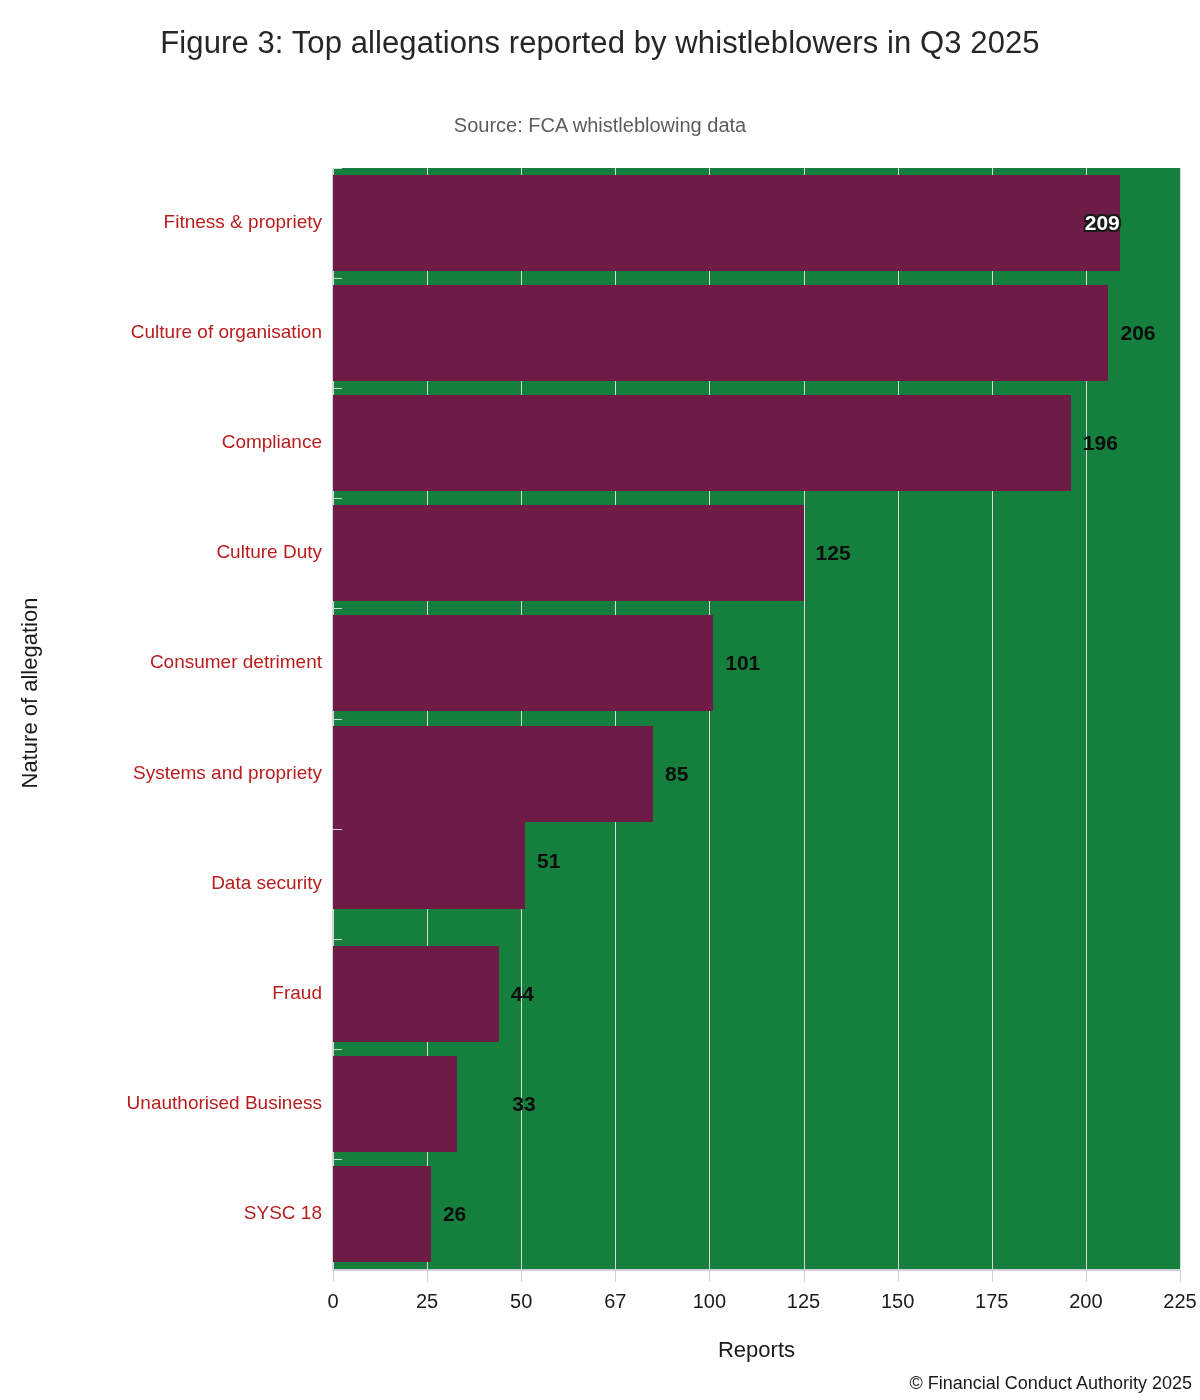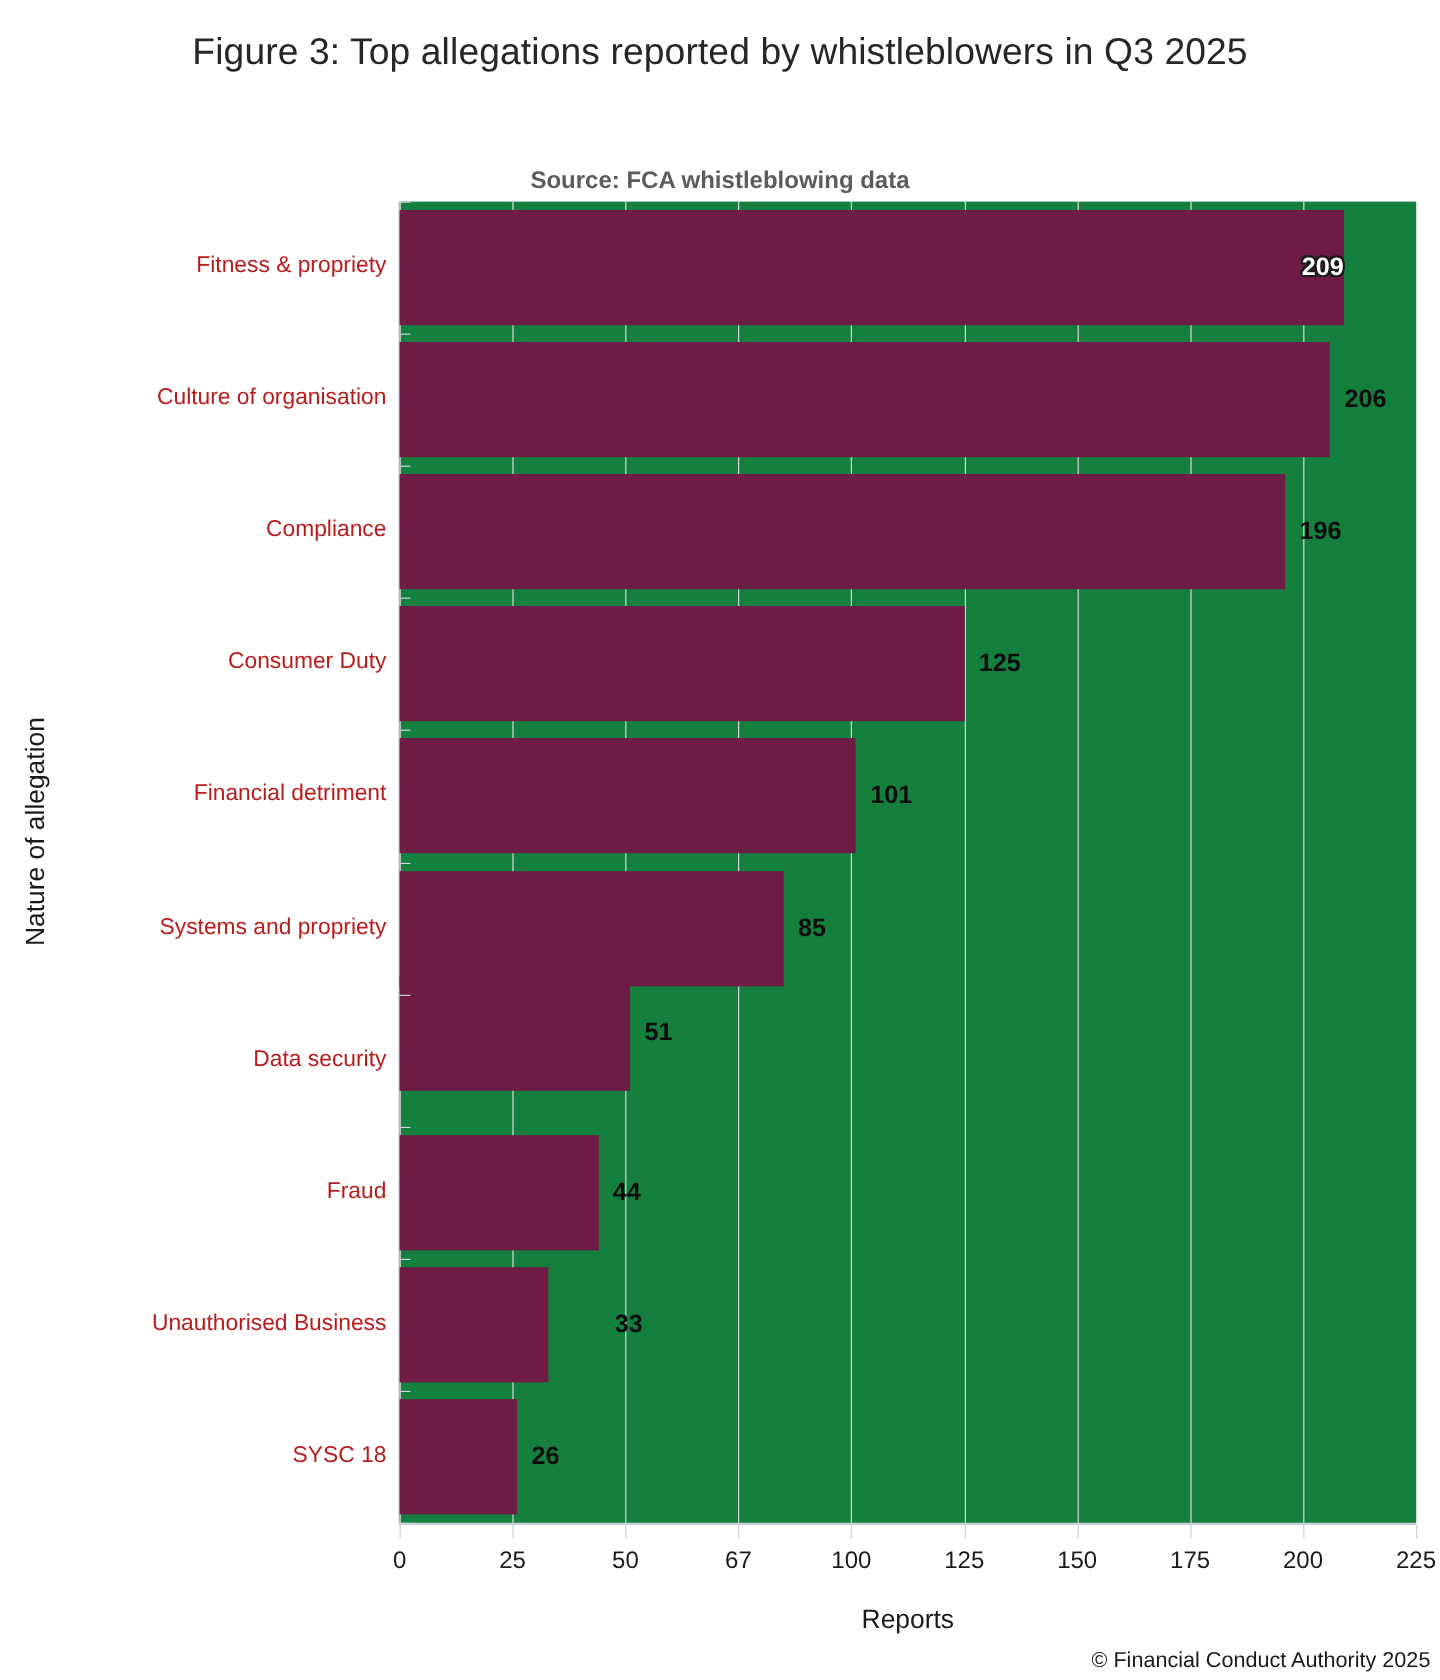--- a/index.html
+++ b/index.html
@@ -29,23 +29,22 @@
     color: #262626;
     letter-spacing: 0.1px;
   }
   .subtitle {
     position: absolute;
     left: 0;
     top: 114px;
     width: 1200px;
     text-align: center;
     font-size: 20px;
-    font-weight: 700;
+    font-weight: 400;
     color: #5c5c5c;
-    margin-top: 26px;
   }
 
   
   .plot-area {
     position: absolute;
     left: 333px;
     top: 168px;
     width: 847px;
     height: 1101px;
     background: #15803d;
@@ -255,23 +254,23 @@
     </div>
   </div>
 
 <div class="ycat-wrap" id="ycat-wrap">
     <div class="ycat" style="top: 43.05px;">Fitness &amp; propriety</div>
     <div class="ytick" style="top: 0px; background: rgb(204, 209, 219);"></div>
     <div class="ycat" style="top: 153.15px;">Culture of organisation</div>
     <div class="ytick" style="top: 110.1px; background: rgb(204, 209, 219);"></div>
     <div class="ycat" style="top: 263.25px;">Compliance</div>
     <div class="ytick" style="top: 220.2px; background: rgb(204, 209, 219);"></div>
-    <div class="ycat" style="top: 373.35px;">Consumer Duty</div>
+    <div class="ycat" style="top: 373.35px;">Culture Duty</div>
     <div class="ytick" style="top: 330.3px; background: rgb(204, 209, 219);"></div>
-    <div class="ycat" style="top: 483.45px;">Financial detriment</div>
+    <div class="ycat" style="top: 483.45px;">Consumer detriment</div>
     <div class="ytick" style="top: 440.4px; background: rgb(204, 209, 219);"></div>
     <div class="ycat" style="top: 593.55px;">Systems and propriety</div>
     <div class="ytick" style="top: 550.5px; background: rgb(204, 209, 219);"></div>
     <div class="ycat" style="top: 703.65px;">Data security</div>
     <div class="ytick" style="top: 660.6px; background: rgb(204, 209, 219);"></div>
     <div class="ycat" style="top: 813.75px;">Fraud</div>
     <div class="ytick" style="top: 770.7px; background: rgb(204, 209, 219);"></div>
     <div class="ycat" style="top: 923.85px;">Unauthorised Business</div>
     <div class="ytick" style="top: 880.8px; background: rgb(204, 209, 219);"></div>
     <div class="ycat" style="top: 1033.95px;">SYSC 18</div>

